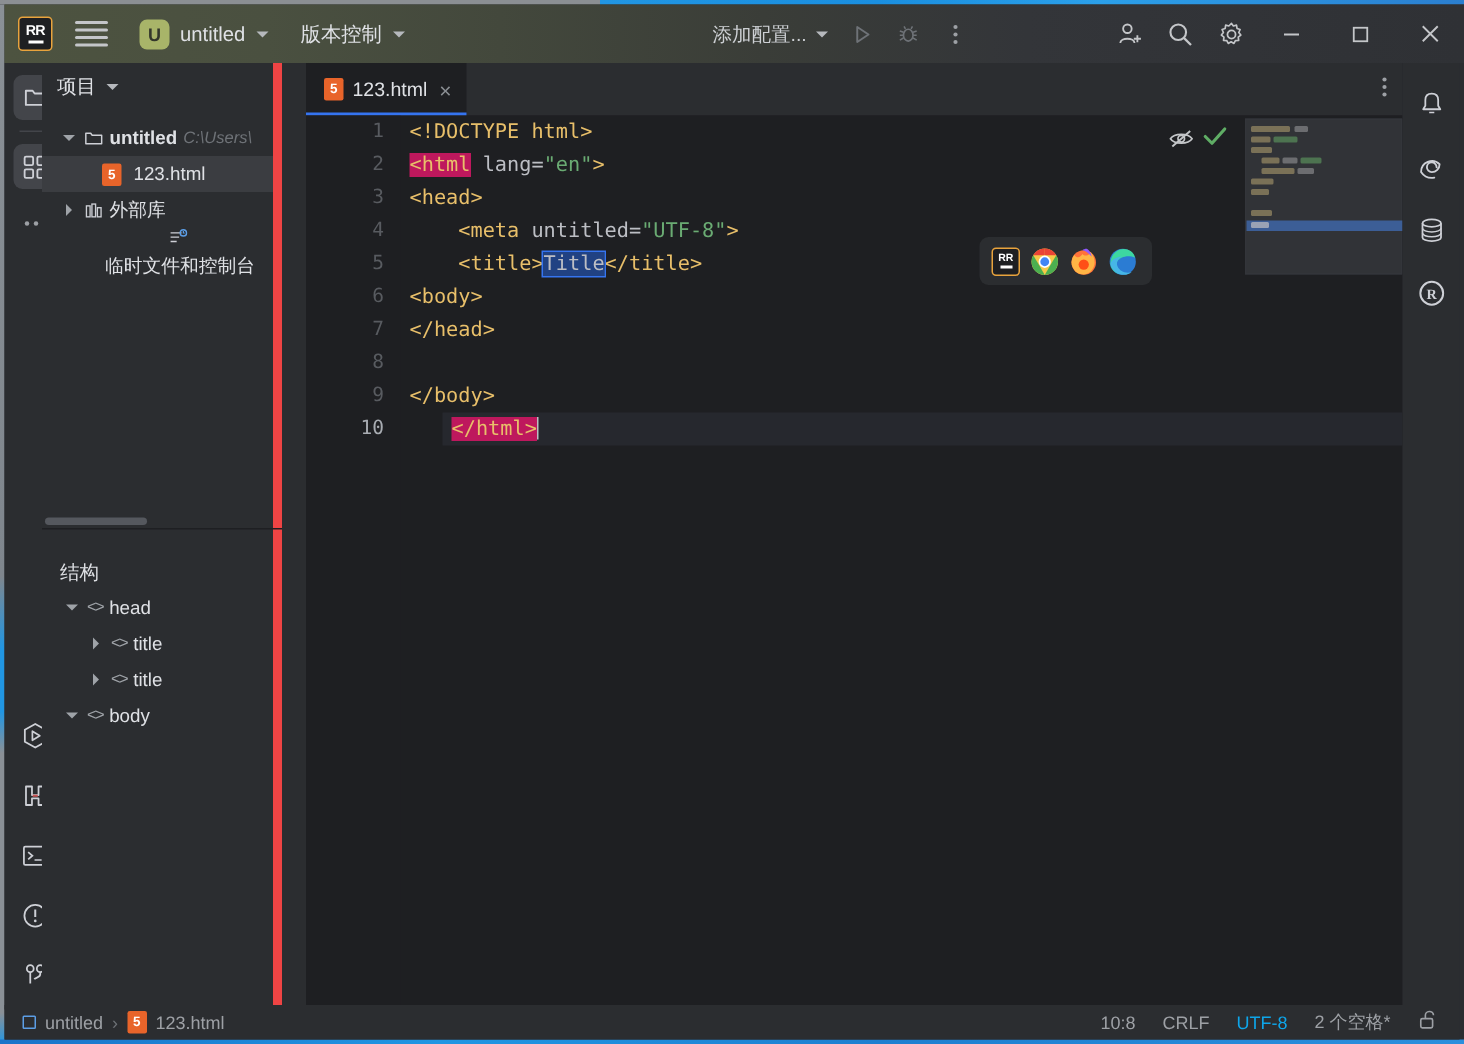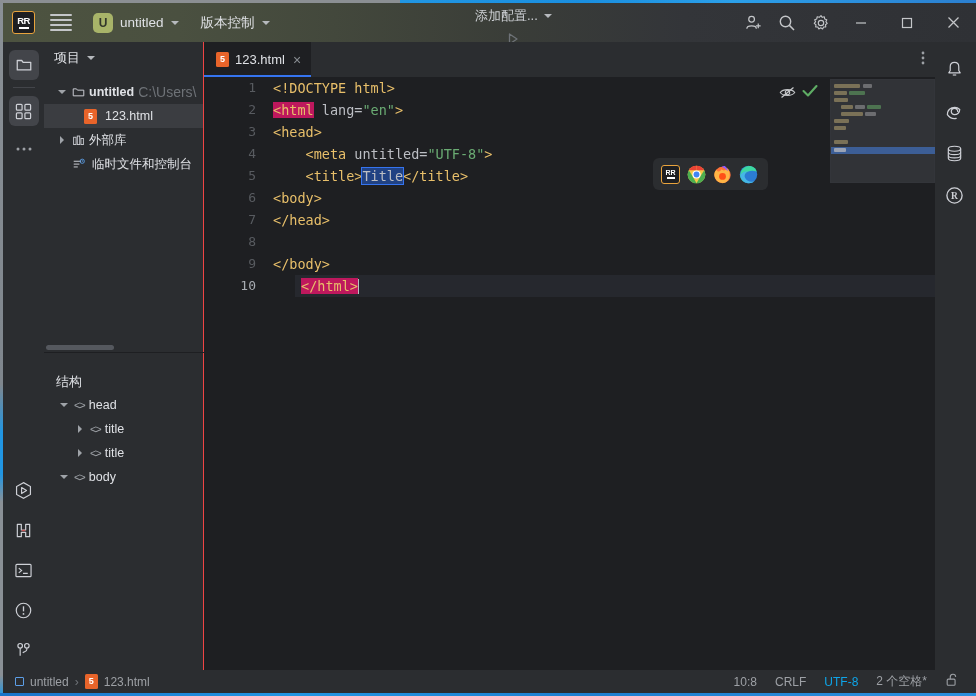--- a/index.html
+++ b/index.html
@@ -37,49 +37,49 @@
   .hamburger i { display:block; height:2px; background:#c4c6c9; border-radius:1px; }
   .proj-chip {
     margin-left:15px; display:flex; align-items:center; gap:7px; padding:3px 6px; border-radius:5px; cursor:pointer;
   }
   .proj-badge { width:20px; height:20px; border-radius:5px; background:#a8b469; color:#33372b;
                 font-size:12px; font-weight:bold; display:flex; align-items:center; justify-content:center; }
   .proj-name { color:#dfe1e5; font-size:13.5px; }
   .vcs-chip { margin-left:16px; display:flex; align-items:center; gap:7px; color:#dfe1e5; font-size:13.5px; cursor:pointer; }
   .chev { width:0; height:0; border-left:4px solid transparent; border-right:4px solid transparent; border-top:4.5px solid #b6b9bd; }
 
-  .tb-center { position:absolute; left:466px; top:0; height:39px; display:flex; align-items:center; gap:3px;flex-direction:column; }
+  .tb-center { position:absolute; left:466px; top:0; height:39px; display:flex; align-items:center; gap:3px; }
   .cfg-chip { display:flex; align-items:center; gap:6px; color:#cdd0d4; font-size:13px; padding:4px 6px; border-radius:4px; cursor:pointer; }
   .ticon { width:28px; height:26px; display:flex; align-items:center; justify-content:center; cursor:pointer; }
 
   .tb-right { position:absolute; right:0; top:0; height:39px; display:flex; align-items:center; }
   .tb-right .ticon { width:34px; height:30px; }
   .wbtn { width:46px; height:39px; display:flex; align-items:center; justify-content:center; cursor:pointer; }
 
   
   .rail { position:absolute; left:3px; top:42px; width:41px; height:631px; background:#2b2d30;
           display:flex; flex-direction:column; align-items:center; }
   .rail-btn { width:30px; height:30px; margin-top:8px; border-radius:6px; display:flex; align-items:center; justify-content:center; cursor:pointer; }
   .rail-btn.active { background:#43454a; }
   .rail-sep { width:22px; height:1px; background:#43454a; margin:7px 0 0 0; }
   .rail-bottom { position:absolute; bottom:8px; left:0; width:41px; display:flex; flex-direction:column; align-items:center; }
   .rail-bottom .rail-btn { margin-top:10px; }
 
   
-  .toolwin { position:absolute; left:44px; top:42px; width:160px; height:631px; background:#2b2d30; border-right:1px solid #ef4444; }
+  .toolwin { position:absolute; left:28px; top:42px; width:160px; height:631px; background:#2b2d30; border-right:6px solid #ef4444; }
   .tw-header { height:32px; display:flex; align-items:center; padding-left:10px; gap:7px; }
   .tw-title { color:#dfe1e5; font-size:13px; }
   .tree { padding-top:6px; font-size:12.5px; color:#dfe1e5; }
   .trow { height:24px; display:flex; align-items:center; gap:4px; padding-left:10px; white-space:nowrap; cursor:pointer; position:relative; }
   .trow.selected { background:#3b3d41; }
   .arrow { width:12px; display:flex; align-items:center; justify-content:center; }
   .a-down { width:0;height:0; border-left:4px solid transparent;border-right:4px solid transparent;border-top:4.5px solid #9fa3a8; }
   .a-right { width:0;height:0; border-top:4px solid transparent;border-bottom:4px solid transparent;border-left:4.5px solid #9fa3a8; }
   .lbl-bold { font-weight:bold; color:#dfe1e5; }
-  .path-dim { color:#6e7277; font-size:14px; }
+  .path-dim { color:#6e7277; font-size:11px;font-style:italic; }
   .html-ico { width:13px; height:15px; background:#e8642a; border-radius:1.5px; color:#fff; font-size:9px;
               font-weight:bold; display:flex; align-items:center; justify-content:center; line-height:1; }
   .tw-hscroll { position:absolute; left:2px; top:303px; width:68px; height:5px; background:#55585e; border-radius:3px; }
   .tw-divider { position:absolute; left:0; top:310px; width:160px; height:1px; background:#1e1f22; }
 
   
   .struct { position:absolute; left:0; top:311px; width:160px; bottom:0; }
   .code-ico { color:#9fa3a8; font-size:11px; letter-spacing:-1px; }
 
   
@@ -324,21 +324,21 @@
             <span class="a-right"></span>
           </span>
         <svg width="13" height="13" viewBox="0 0 16 16" style="flex:0 0 auto;">
           <rect x="2" y="4" width="3" height="9" fill="none" stroke="#ced0d6" stroke-width="1.1"></rect>
           <rect x="6.5" y="2.5" width="3" height="10.5" fill="none" stroke="#ced0d6" stroke-width="1.1"></rect>
           <rect x="11" y="5.5" width="3" height="7.5" fill="none" stroke="#ced0d6" stroke-width="1.1"></rect>
         </svg>
         <span>外部库</span>
       </div>
 
-      <div class="trow" style="padding-left:28px;">
+      <div class="trow" style="padding-left:28px;flex-direction:column;">
         <svg width="14" height="13" viewBox="0 0 16 16" style="flex:0 0 auto;">
           <path d="M1.5 4 h9 M1.5 7.5 h7 M1.5 11 h5" stroke="#ced0d6" stroke-width="1.2"></path>
           <circle cx="12" cy="4" r="2.6" fill="none" stroke="#5c9ee6" stroke-width="1.1"></circle>
           <path d="M12 2.5 v1.6 h1.2" stroke="#5c9ee6" stroke-width="1"></path>
         </svg>
         <span style="margin-left:2px;">临时文件和控制台</span>
       </div>
     </div>
 
     <div class="tw-hscroll"></div>

